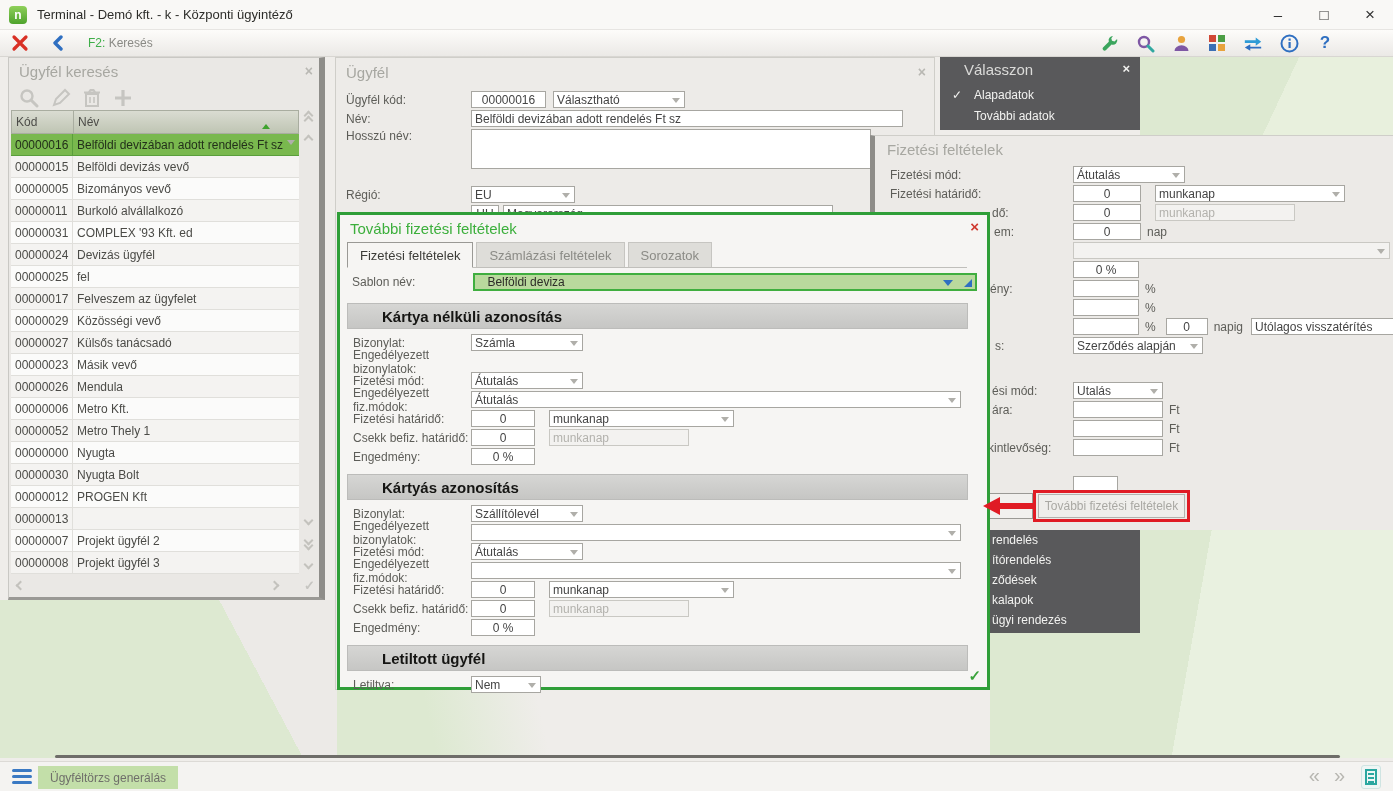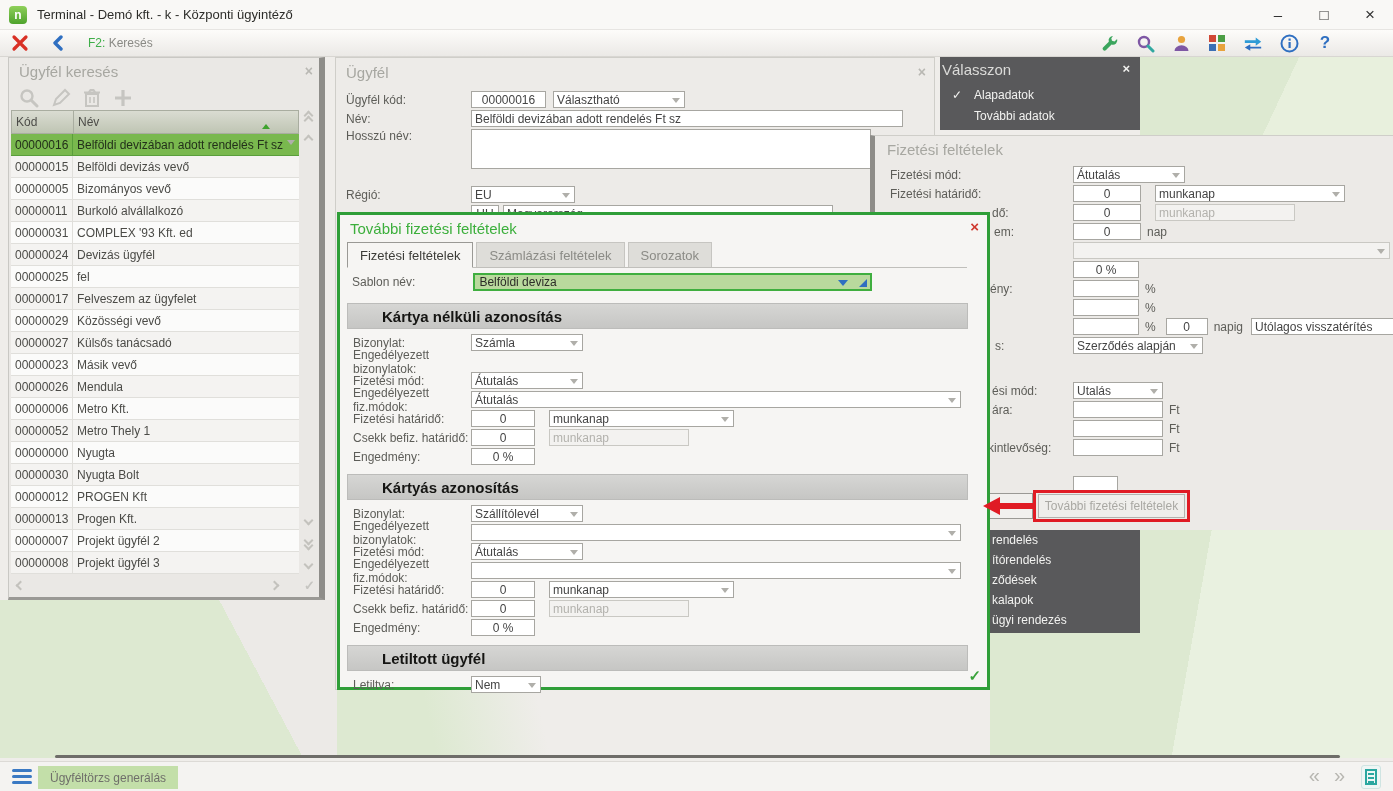--- a/index.html
+++ b/index.html
@@ -74,32 +74,32 @@
 
   
   .dialog { position:absolute; left:337px; top:212px; width:653px; height:478px; background:#f6f5f3; border:3px solid #2f9e38; z-index:30; }
   .dlg-title { position:absolute; left:10px; top:5px; font-size:15px; color:#3caf3c; }
   .dlg-close { position:absolute; right:8px; top:3px; color:#cf3a30; font-weight:bold; font-size:15px; }
   .dlg-tabs { position:absolute; left:7px; top:27px; display:flex; height:26px; }
   .dtab { padding:0 12px; font-size:13px; display:flex; align-items:center; background:#deddd9; color:#8b8b86; border:1px solid #c6c5c1; border-bottom:none; margin-right:3px; }
   .dtab.active { background:#f6f5f3; color:#3c3c38; border:1px solid #9a9995; border-bottom:1px solid #f6f5f3; position:relative; z-index:2; }
   .dlg-tabline { position:absolute; left:7px; top:52px; width:620px; border-bottom:1px solid #c0bfbb; }
   .sablon-row { position:absolute; left:12px; top:58px; display:flex; align-items:center; }
-  .sablon-combo { position:relative; width:399px; height:18px; margin-left:58px; background:#b9d99d; border:2px solid #3fae3f; display:flex; align-items:center; font-size:12px; color:#2c2c28; padding:0 4px; }
+  .sablon-combo { position:relative; width:504px; height:18px; margin-left:58px; background:#b9d99d; border:2px solid #3fae3f; display:flex; align-items:center; font-size:12px; color:#2c2c28; padding:0 12px; }
   .sc-arrow { position:absolute; right:22px; top:5px; width:0; height:0; border-left:5px solid transparent; border-right:5px solid transparent; border-top:6px solid #2f6fc1; }
   .sc-corner { position:absolute; right:3px; bottom:2px; width:0; height:0; border-left:8px solid transparent; border-bottom:8px solid #2f6fc1; }
   .dsections { position:absolute; left:7px; top:82px; width:621px; }
   .dsec-head { height:26px; background:linear-gradient(#d6d6d4,#c6c6c4); border:1px solid #bcbcba; display:flex; align-items:center; padding-left:34px; font-weight:bold; font-size:15px; color:#151513; margin-top:6px; }
   .drow { height:19px; display:flex; align-items:center; padding-left:6px; }
   .drow .flabel { width:118px; }
   .dlg-ok { position:absolute; right:6px; bottom:2px; color:#3aa23a; font-weight:bold; font-size:15px; }
 
   
   .choose { position:absolute; left:940px; top:57px; width:200px; height:73px; background:#59595b; z-index:10; overflow:hidden; }
-  .ch-title { position:absolute; left:2px; top:4px; font-size:15px; color:#dbdbd9; }
+  .ch-title { position:absolute; left:24px; top:4px; font-size:15px; color:#dbdbd9; }
   .ch-close { position:absolute; right:10px; top:4px; color:#f2f2f0; font-size:13px; font-weight:bold; }
   .ch-items { position:absolute; left:0; top:27px; width:100%; }
   .ch-item { height:21px; display:flex; align-items:center; font-size:12px; color:#f2f2f0; padding-left:34px; position:relative; }
   .ch-item .tick { position:absolute; left:12px; color:#f2f2f0; font-size:12px; }
 
   
   .pay-panel { position:absolute; left:870px; top:135px; width:523px; height:395px; background:#eceae7; border-left:5px solid #8e8d89; border-top:1px solid #cfcec9; z-index:5; }
   .pp-title { position:absolute; left:12px; top:5px; }
   .pp-label { position:absolute; left:15px; width:180px; }
   .frag { position:absolute; }
@@ -302,21 +302,20 @@
       <div class="trow">
         <div class="tc-code">00000030</div>
         <div class="tc-name">Nyugta Bolt</div>
       </div>
       <div class="trow">
         <div class="tc-code">00000012</div>
         <div class="tc-name">PROGEN Kft</div>
       </div>
       <div class="trow">
         <div class="tc-code">00000013</div>
-        <div class="tc-name">Progen Kft.</div>
       </div>
       <div class="trow">
         <div class="tc-code">00000007</div>
         <div class="tc-name">Projekt  ügyfél 2</div>
       </div>
       <div class="trow">
         <div class="tc-code">00000008</div>
         <div class="tc-name">Projekt  ügyfél 3</div>
       </div>
     </div>

